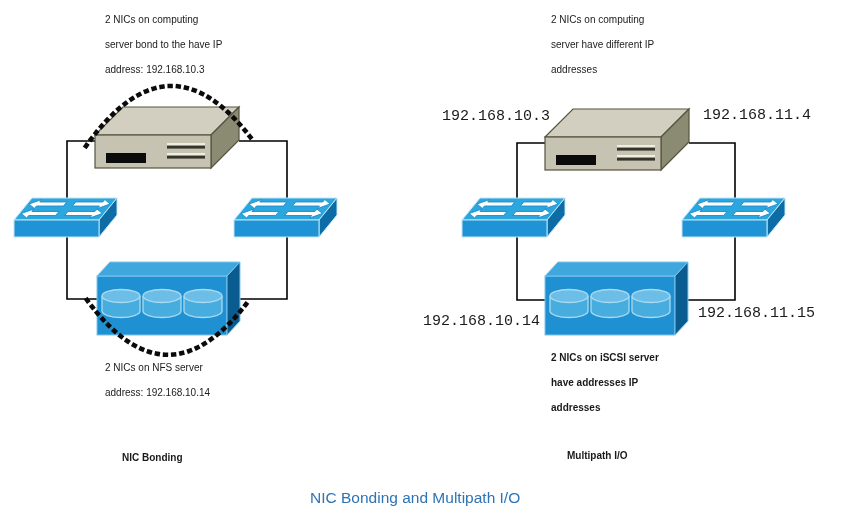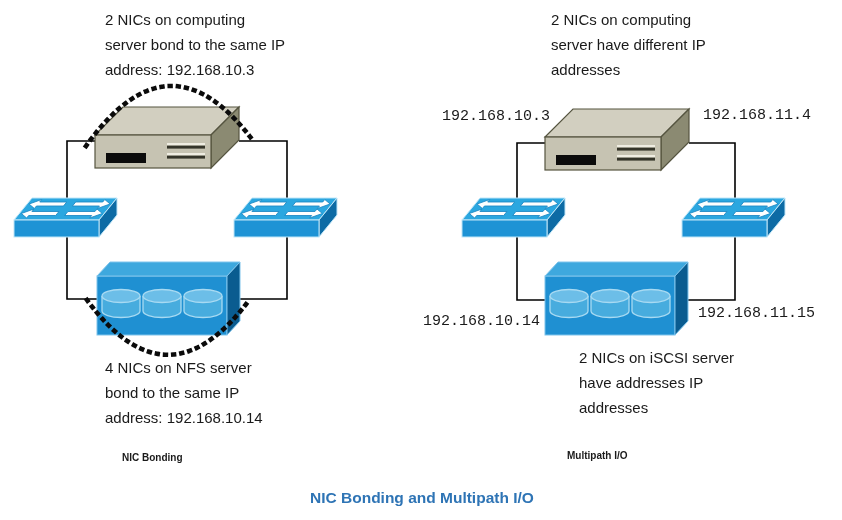--- a/index.html
+++ b/index.html
@@ -2,25 +2,25 @@
 <html><head>
 <meta charset="utf-8">
 <title>NIC Bonding and Multipath I/O</title>
 <style>
   html,body{margin:0;padding:0;background:#ffffff;}
   .stage{
     position:relative;width:842px;height:520px;background:#ffffff;overflow:hidden;
     font-family:"Liberation Sans",sans-serif;color:#1a1a1a;
   }
   .layer{position:absolute;inset:0;}
-  .txt{position:absolute;white-space:nowrap;font-size:15px;line-height:25px;color:#1a1a1a;}
+  .txt{position:absolute;white-space:nowrap;font-size:10px;line-height:25px;color:#1a1a1a;}
   .note div{white-space:nowrap;}
   .ip{font-size:15px;font-family:Liberation Mono, monospace;}
   .title{font-weight:bold;font-size:10px;}
-  .caption{font-weight:bold;font-size:15.5px;color:#2E74B5;}
+  .caption{font-weight:normal;font-size:15.5px;color:#2E74B5;}
   svg{display:block;}
 </style>
 </head>
 <body>
 
 <div class="stage">
 
   <svg class="layer" width="842" height="520" viewBox="0 0 842 520">
     <defs>
       <g id="icon-server">
@@ -77,36 +77,35 @@
     <use href="#icon-storage" transform="translate(545,262)"></use>
 
     <g stroke="#0B0B0B" stroke-width="4.6" fill="none" stroke-dasharray="0.8 7.4" stroke-linecap="square">
       <path d="M86,146 Q170,28 254,142"></path>
       <path d="M87,300 Q168,410 250,299"></path>
     </g>
   </svg>
 
   <div class="txt note" style="left:105px;top:7px;">
     <div>2 NICs on computing</div>
-    <div>server bond to the same IP</div>
+    <div>server bond to the have IP</div>
     <div>address: 192.168.10.3</div>
   </div>
   <div class="txt note" style="left:105px;top:355px;">
-    <div>4 NICs on NFS server</div>
-    <div>bond to the same IP</div>
+    <div>2 NICs on NFS server</div>
     <div>address: 192.168.10.14</div>
   </div>
   <div class="txt title" style="left:122px;top:445px;">NIC Bonding</div>
 
   <div class="txt note" style="left:551px;top:7px;">
     <div>2 NICs on computing</div>
     <div>server have different IP</div>
     <div>addresses</div>
   </div>
-  <div class="txt note" style="left:579px;top:345px;">
+  <div class="txt note" style="left:551px;top:345px;font-weight:bold;">
     <div>2 NICs on iSCSI server</div>
     <div>have addresses IP</div>
     <div>addresses</div>
   </div>
 
   <div class="txt ip" style="left:442px;top:104px;">192.168.10.3</div>
   <div class="txt ip" style="left:703px;top:103px;">192.168.11.4</div>
   <div class="txt ip" style="left:423px;top:301px;margin-top:8px;">192.168.10.14</div>
   <div class="txt ip" style="left:698px;top:301px;text-align:center;">192.168.11.15</div>
 

